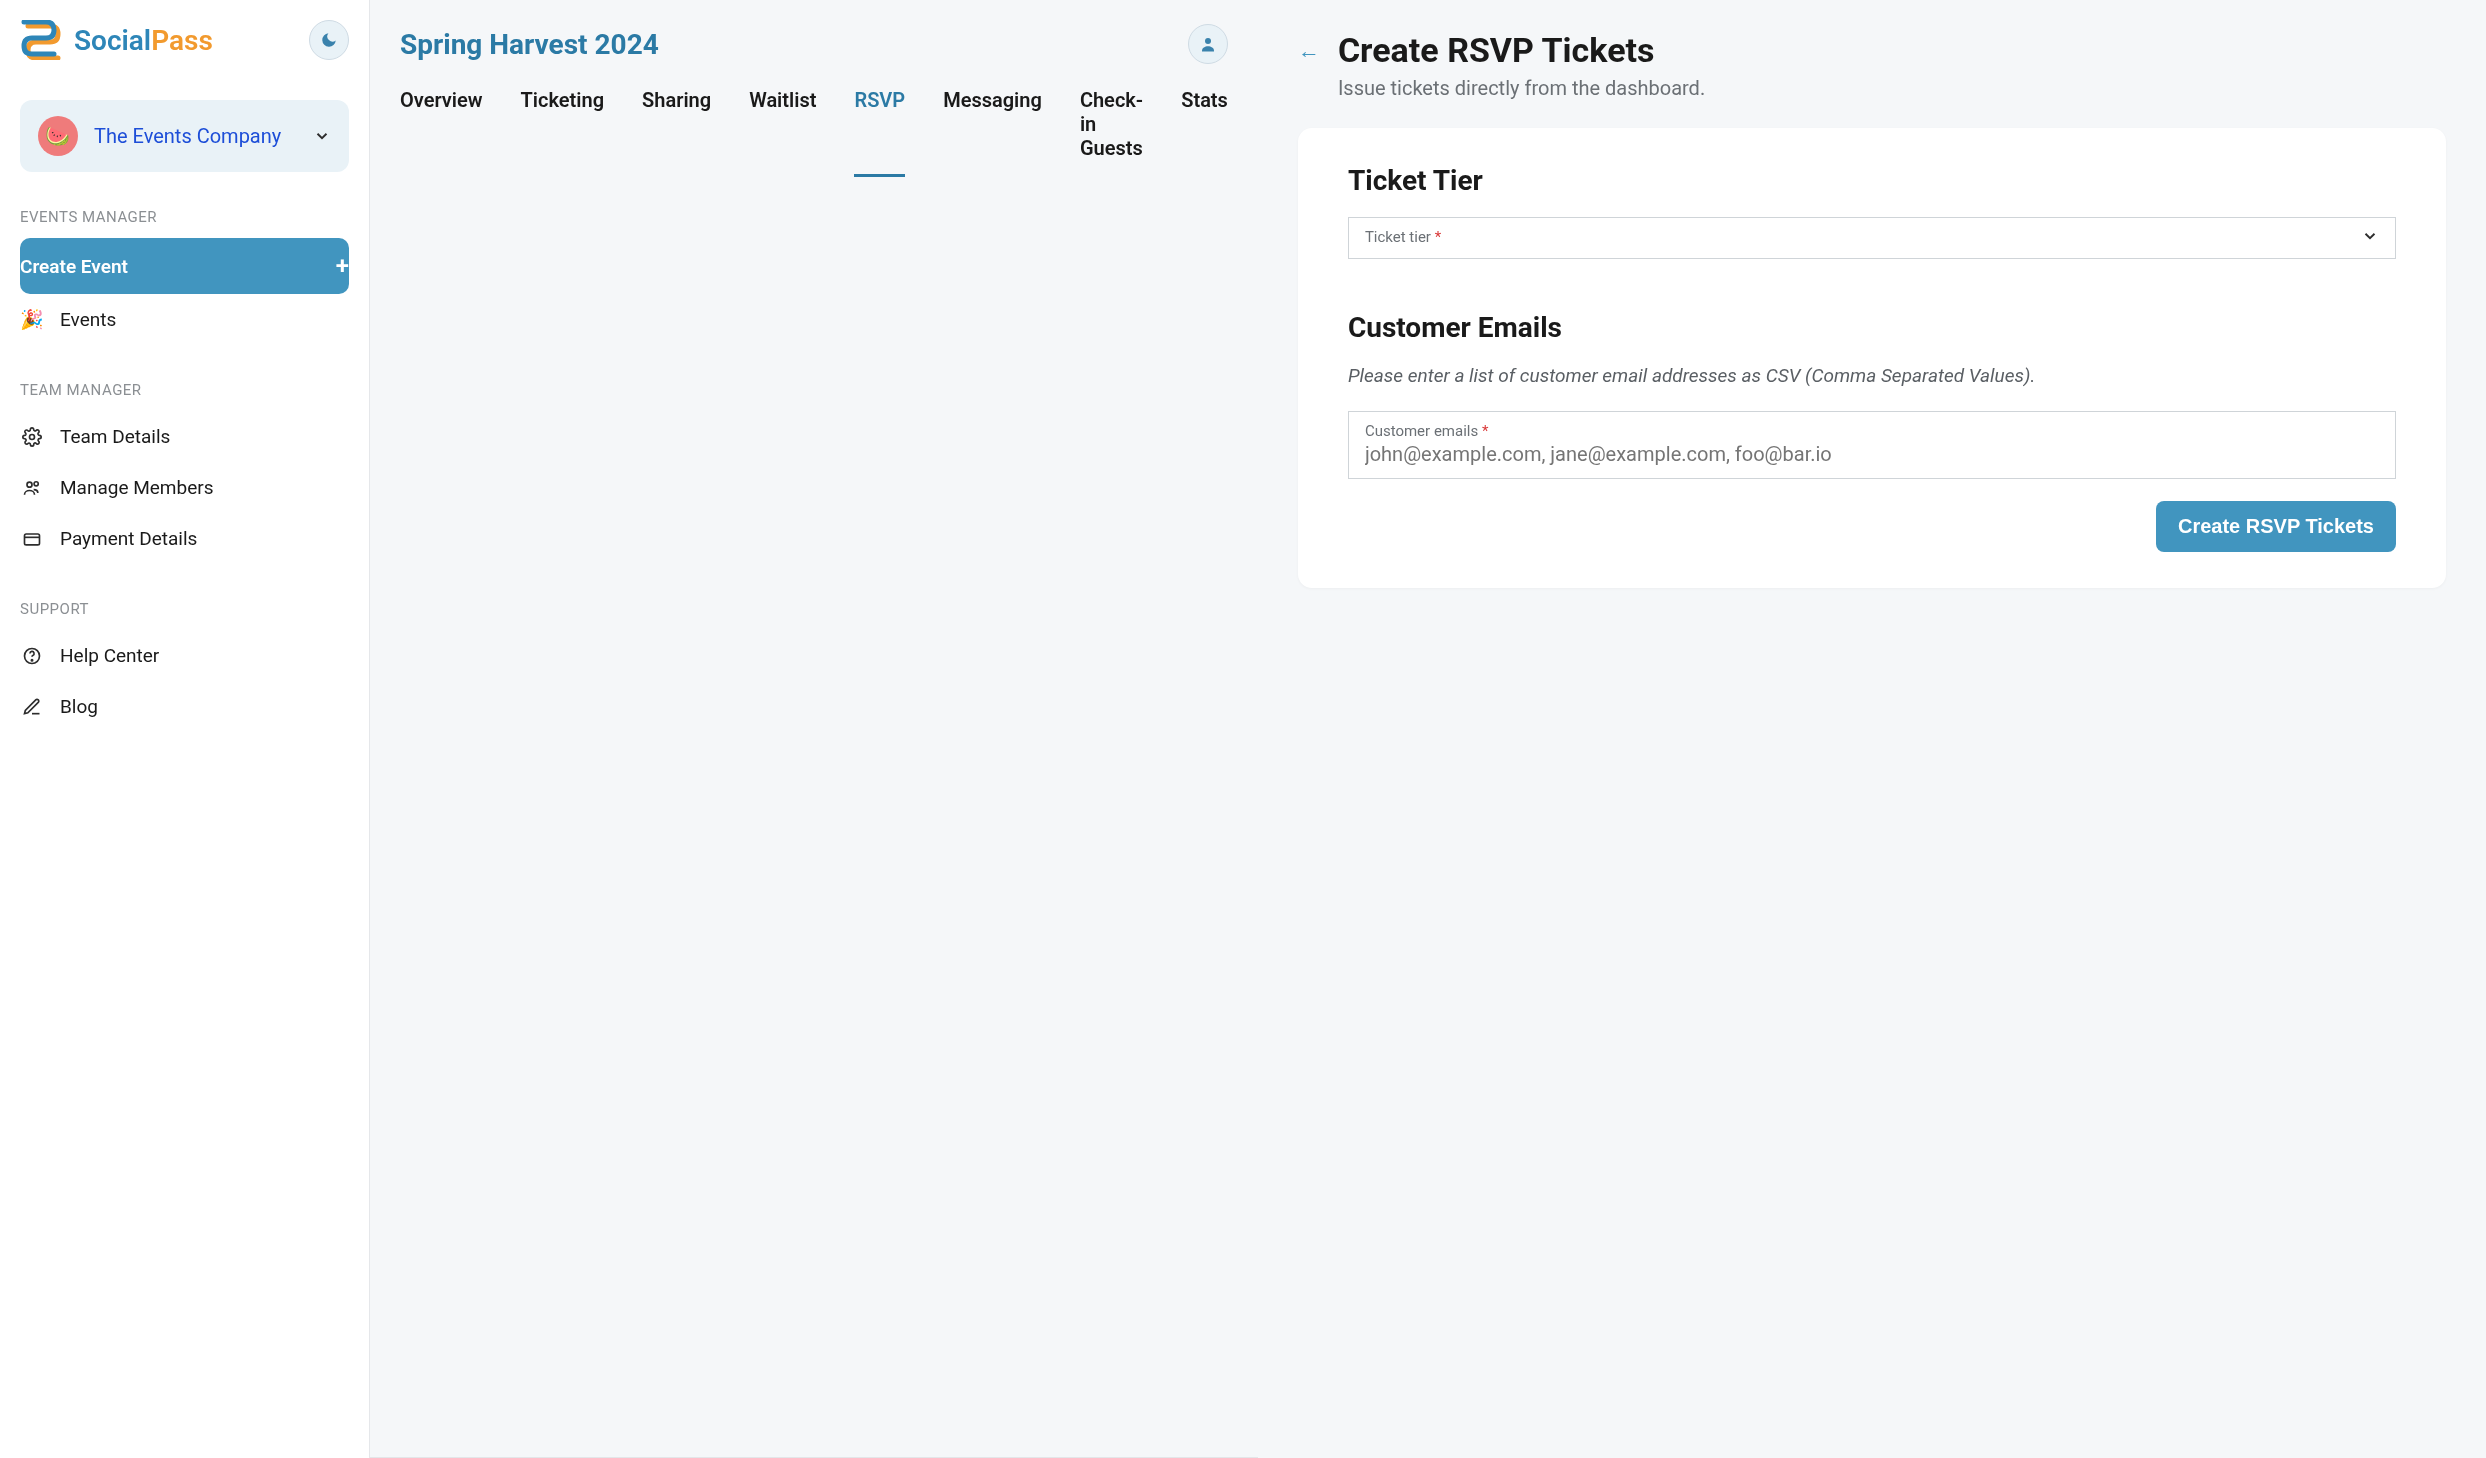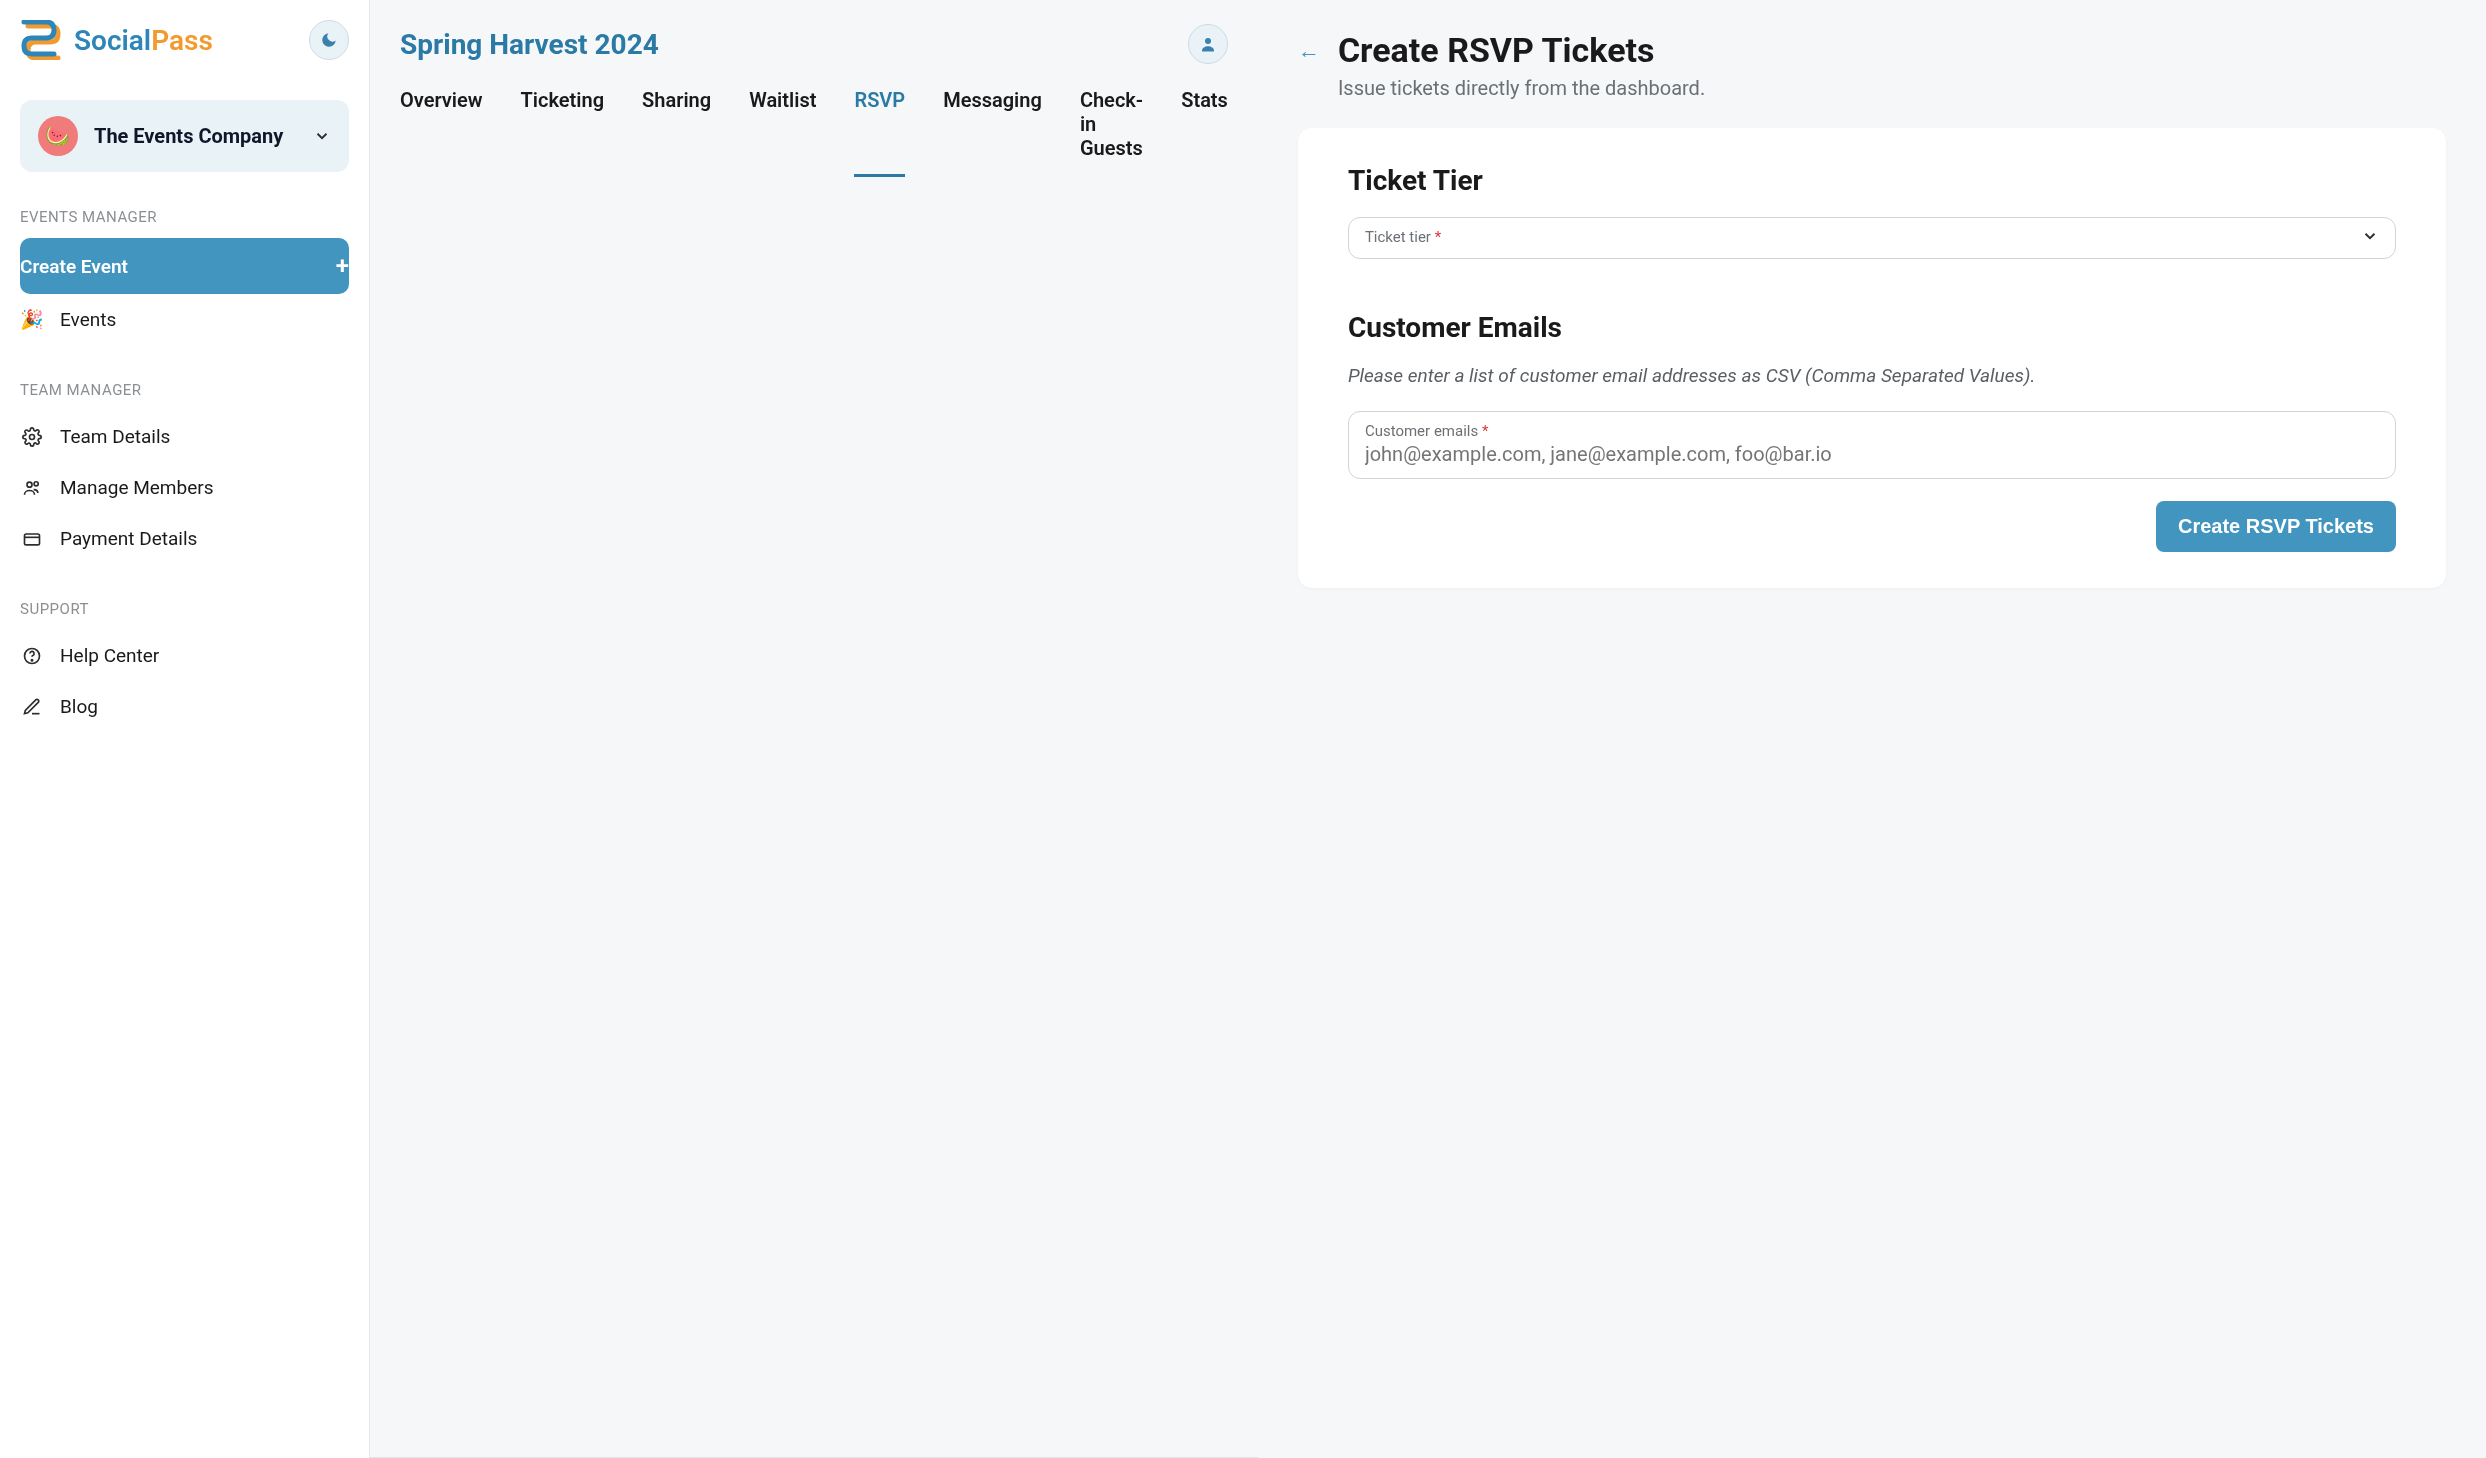--- a/index.html
+++ b/index.html
@@ -37,21 +37,21 @@
       padding: 16px 18px;
       display:flex; align-items:center; gap:16px;
       cursor:pointer;
     }
     .org-avatar {
       width:40px; height:40px; border-radius:50%;
       background:#ef7b7b;
       display:flex; align-items:center; justify-content:center;
       font-size:20px;
     }
-    .org-name { font-size:20px; font-weight:700; color:#0f172a; flex:1; }
+    .org-name { font-size:20px; font-weight:400; color:#1d4ed8; flex:1; }
     .section-label {
       font-size:15px; color:#8b8f93; letter-spacing:0.5px;
       margin-top:36px; margin-bottom:12px;
     }
     .nav-item {
       display:flex; align-items:center; gap:16px;
       padding:14px 0; border-radius:10px; cursor:pointer;
       font-size:19px; color:#1a1a1a;
     }
     .nav-item.primary {
@@ -85,21 +85,21 @@
     .page-title { font-size:34px; font-weight:700; }
     .page-sub { font-size:20px; color:#6b7075; margin-top:6px; }
     .card {
       background:#fff; border-radius:14px; padding:36px 50px;
       margin-top:28px; margin-left:0;
       box-shadow: 0 1px 3px rgba(0,0,0,0.04);
     }
     .card h2 { font-size:28px; font-weight:700; margin-bottom:20px; }
     .card p.help { font-size:19px; color:#5a5f64; margin-bottom:24px;font-style:italic; }
     .field {
-      border:1px solid #cfd4d8; border-radius:12px;
+      border:1px solid #cfd4d8; border-radius:0;
       padding:10px 16px 12px 16px; margin-bottom:22px;
       position:relative;
     }
     .field-label { font-size:15px; color:#6b7075; }
     .field-label .req { color:#d93838; }
     .field-value {
       font-size:20px; color:#1a1a1a; margin-top:2px; width:100%;
       border:none; outline:none; background:transparent; font-family:inherit;
     }
     .field.select .chev {

